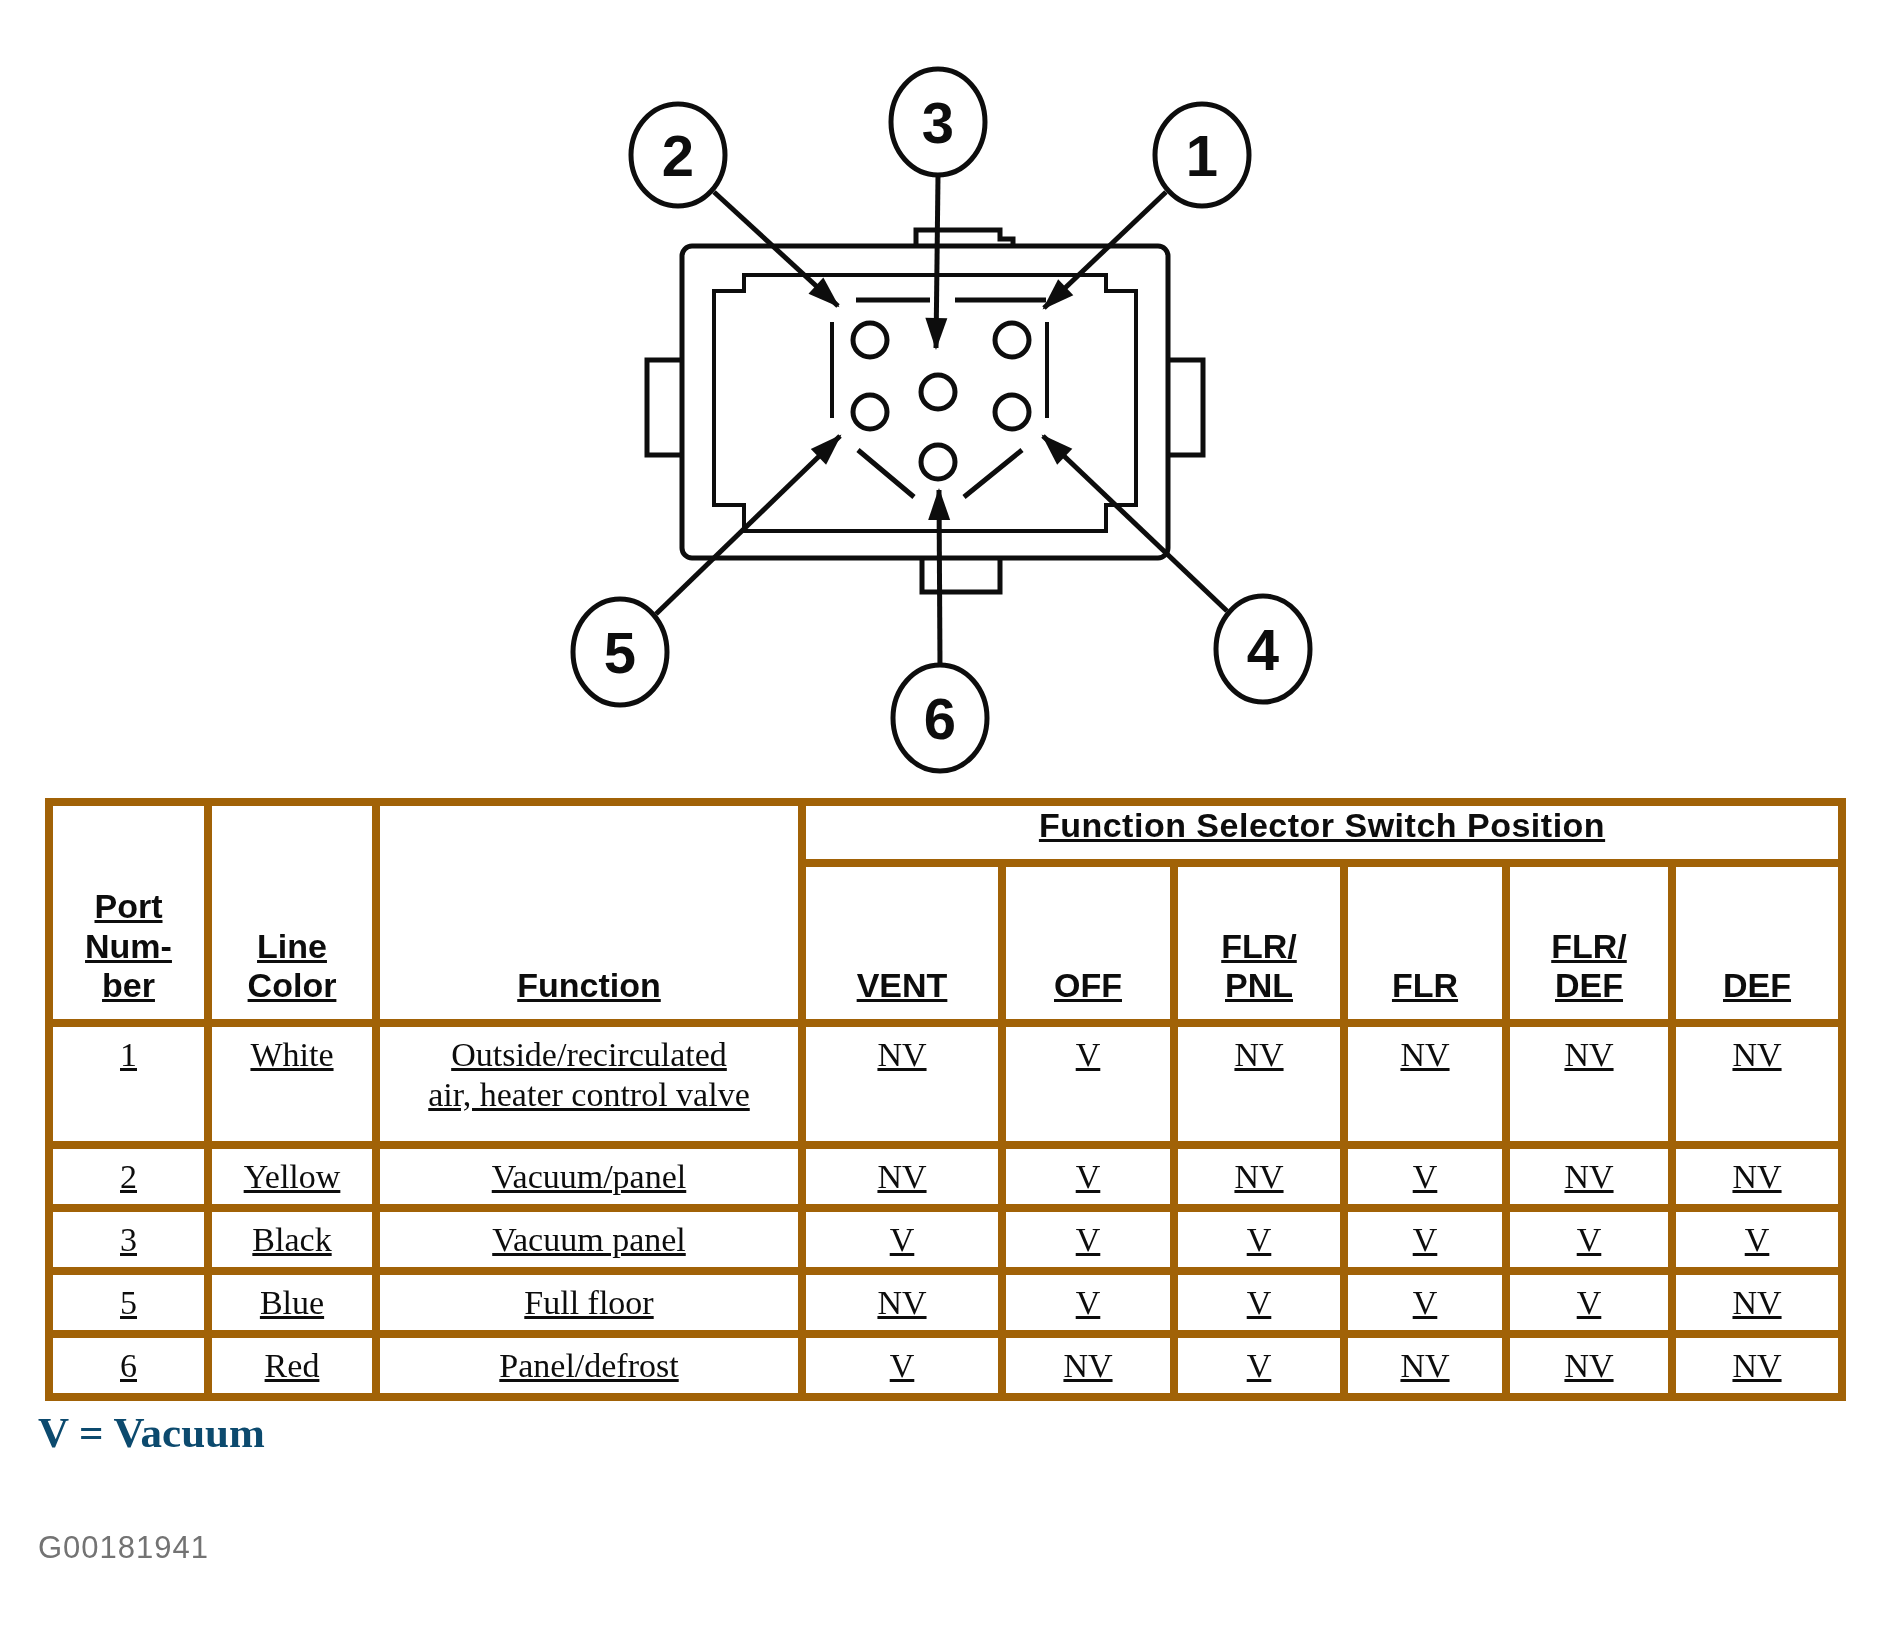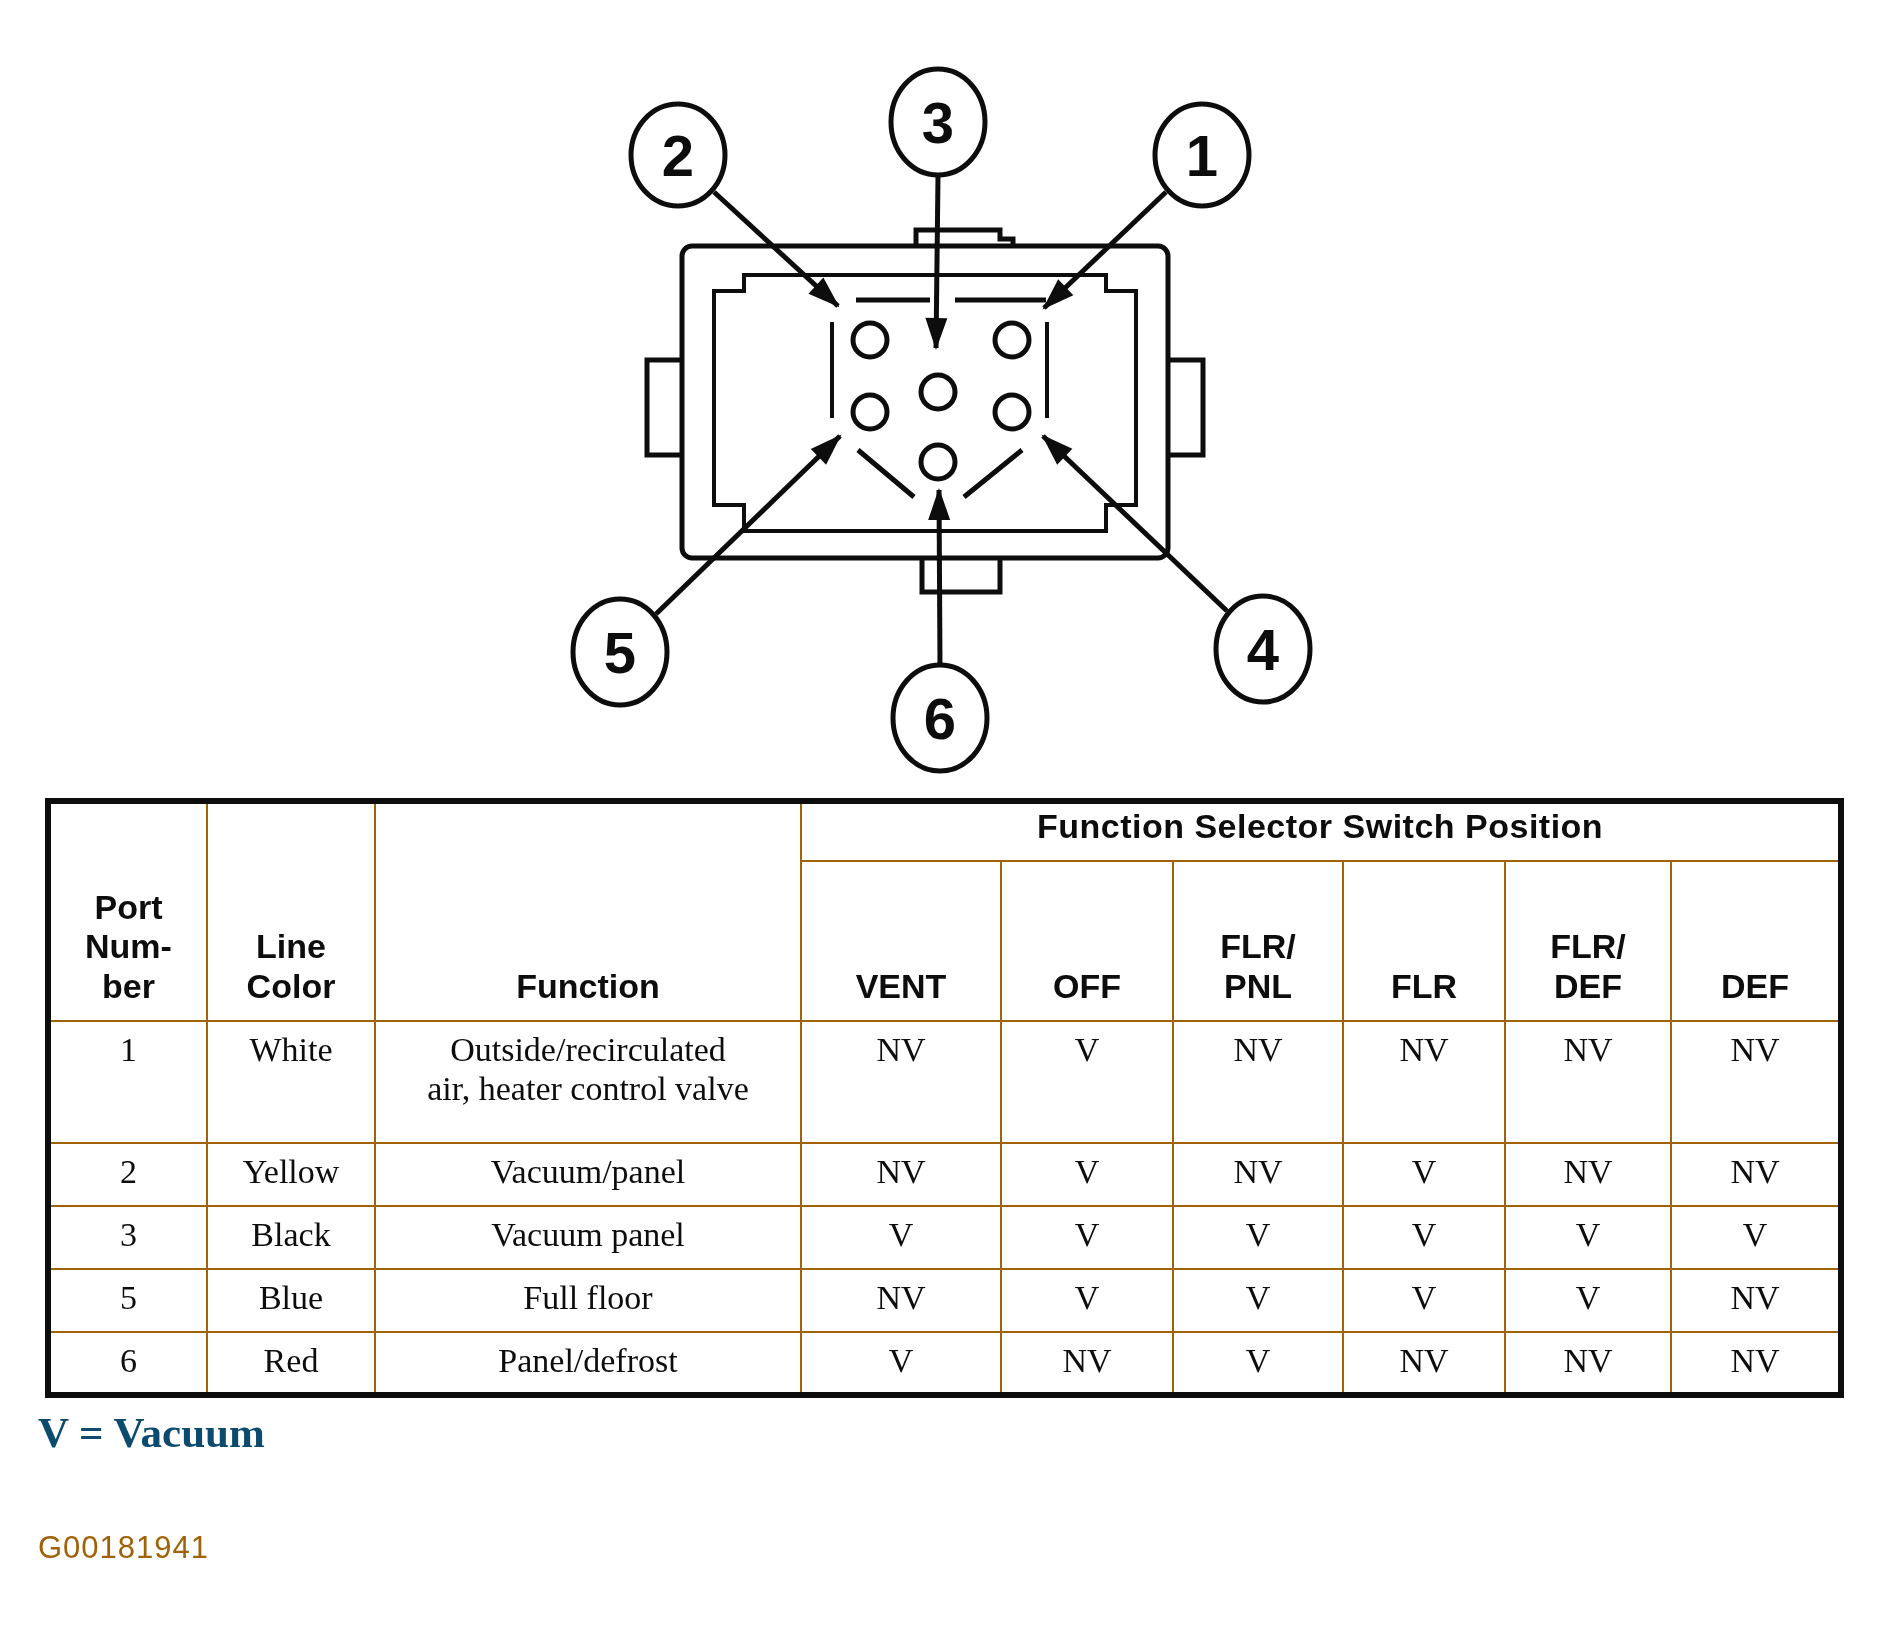--- a/index.html
+++ b/index.html
@@ -14,21 +14,21 @@
   .callout-num{
     font-family:"Liberation Sans",sans-serif;font-weight:bold;font-size:58px;
     fill:#0d0d0d;text-anchor:middle;
   }
   
   table.ports{
     position:absolute;left:45px;top:798px;width:1793px;
     border-collapse:collapse;table-layout:fixed;
     border:6px solid #0d0d0d;
   }
-  table.ports th,table.ports td{border:2px solid #a16207;overflow:hidden;}
+  table.ports th,table.ports td{border:8px solid #a16207;overflow:hidden;text-decoration:underline;}
   table.ports th{
     font-family:"Liberation Sans",sans-serif;font-weight:bold;
     text-align:center;vertical-align:bottom;
     font-size:34px;line-height:1.16;padding:0 4px 14px 4px;
     white-space:pre-line;
   }
   th.span-head{
     vertical-align:middle;font-size:36px;padding:6px 4px;letter-spacing:.5px;
   }
   table.ports td{
@@ -38,21 +38,21 @@
   td.fn{text-align:left;padding-left:14px;white-space:pre-line;}
   
   .legend-line{
     position:absolute;left:38px;font-family:"Liberation Serif",serif;
     font-weight:bold;font-size:43px;color:#0c4a6e;white-space:nowrap;
   }
   .legend-v{top:1408px;}
   .legend-nv{top:1472px;}
   .figure-id{
     position:absolute;left:38px;top:1530px;
-    font-family:"Liberation Sans",sans-serif;font-size:31px;color:#a16207;
+    font-family:"Liberation Sans",sans-serif;font-size:31px;color:#737373;
     letter-spacing:1px;
   }
 </style>
 </head>
 <body>
 
 <div class="doc">
 
   <svg class="fig-svg" width="1882" height="795" viewBox="0 0 1882 795">
     <defs>

